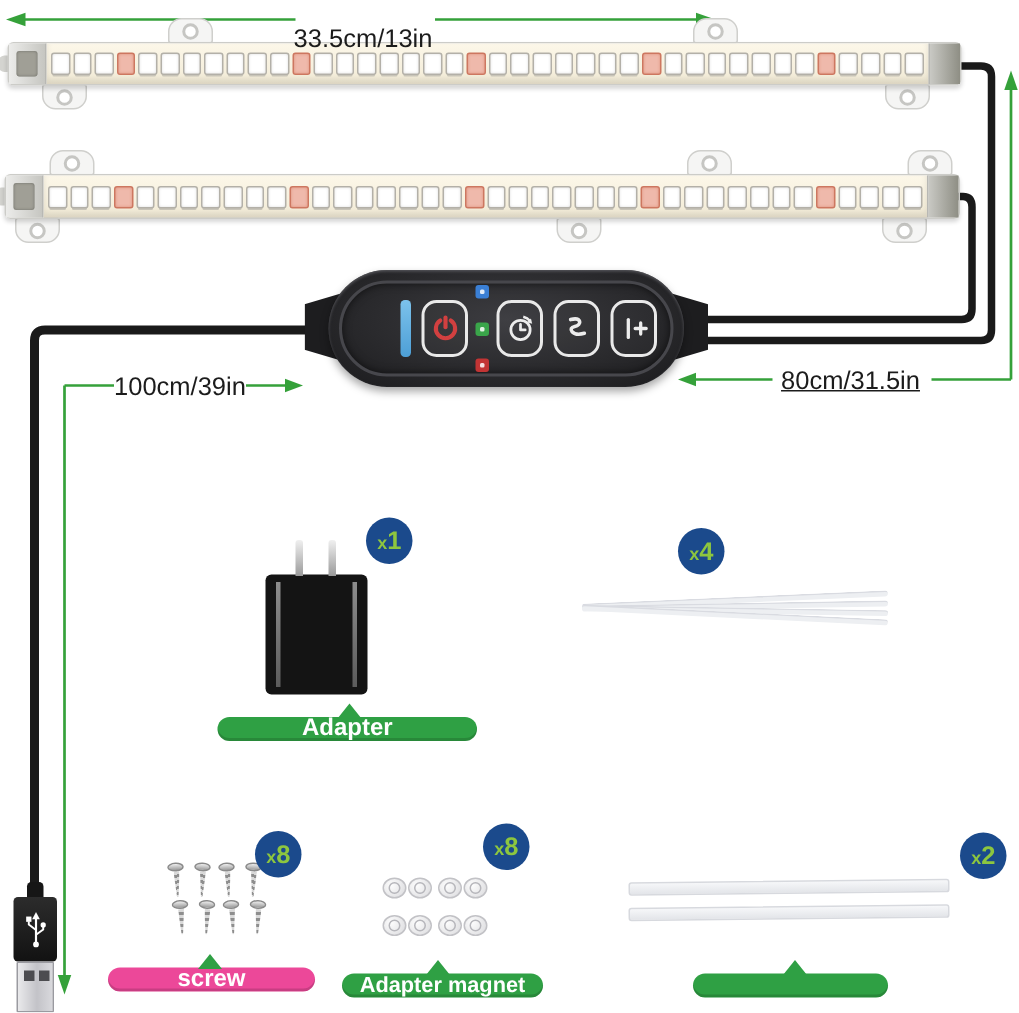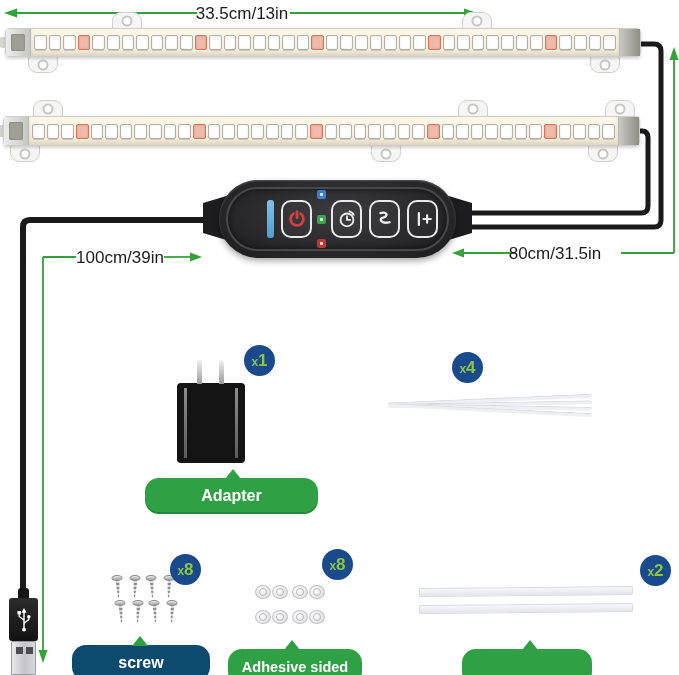--- a/index.html
+++ b/index.html
@@ -59,21 +59,21 @@
   .usb .metal{position:absolute;left:2px;top:53px;width:25px;height:34px;
               background:linear-gradient(90deg,#e9e9eb,#c3c3c8 55%,#d9d9dd);border:1px solid #9a9aa0;
               box-sizing:border-box;border-radius:1px;}
   .usb .slot{position:absolute;top:5px;width:7px;height:7px;background:#4c4c50;}
   .usb .slot.s1{left:4px;} .usb .slot.s2{left:14px;}
 
   
   .badge{position:absolute;width:31px;height:31px;border-radius:50%;display:flex;align-items:center;
          justify-content:center;font-weight:bold;font-size:17px;z-index:4;}
   .badge span::first-letter{font-size:12px;}
-  .pill{position:absolute;height:36px;border-radius:14px;display:flex;align-items:center;
+  .pill{position:absolute;height:16px;border-radius:14px;display:flex;align-items:center;
         justify-content:center;color:#fff;font-weight:bold;font-size:16px;z-index:4;
         box-shadow:inset 0 -2px 0 rgba(0,0,0,.15);}
   .pill.small{font-size:14.5px;}
   .pointer{position:absolute;top:-9px;width:0;height:0;border-left:8px solid transparent;
            border-right:8px solid transparent;border-bottom:10px solid #2fa044;}
 
   .adapter-body{position:absolute;left:177px;top:383px;width:68px;height:80px;background:#141414;
                 border-radius:4px;z-index:3;}
   .adapter-body .stripe{position:absolute;top:5px;bottom:5px;width:3px;background:linear-gradient(#8d8d8d,#5c5c5c);}
   .adapter-body .stripe.l{left:7px;} .adapter-body .stripe.r{right:7px;}
@@ -125,23 +125,23 @@
 
     <g stroke="#35a13a" stroke-width="1.8">
       <line x1="462" y1="253" x2="515" y2="253"></line>
       <line x1="621" y1="253" x2="674" y2="253"></line>
       <line x1="674" y1="253" x2="674" y2="58"></line>
     </g>
     <polygon points="452,253 464,248.5 464,257.5" fill="#35a13a"></polygon>
     <polygon points="674,47 669.5,60 678.5,60" fill="#35a13a"></polygon>
   </svg>
 
-  <div class="dim-label" style="left:193px;top:4px;width:98px;">33.5cm/13in</div>
+  <div class="dim-label" style="left:193px;top:16px;width:98px;">33.5cm/13in</div>
   <div class="dim-label" style="left:76px;top:248px;width:88px;">100cm/39in</div>
-  <div class="dim-label" style="left:500px;top:244px;width:110px;">80cm/31.5in</div>
+  <div class="dim-label" style="left:512px;top:244px;width:110px;text-decoration:underline;">80cm/31.5in</div>
 
   <div class="bar" style="left:5px;top:28px;width:636px;height:29px;">
     <div class="tab top" style="left:107px;"></div>
     <div class="tab top" style="left:457px;"></div>
     <div class="tab bot" style="left:23px;"></div>
     <div class="tab bot" style="left:585px;"></div>
     <div class="nub"></div>
     <div class="bar-body">
       <div class="cap">
           <div class="inner"></div>
@@ -364,41 +364,41 @@
         <div class="shaft"></div>
       </div>
       <div class="screw" style="left: 61px; top: 28px; transform: rotate(3deg);">
         <div class="head"></div>
         <div class="shaft"></div>
       </div>
     </div>
   <div class="badge" style="left:170px;top:554px;background:#1b4a8c;color:#8dc63f;">
     <span>x8</span>
     </div>
-  <div class="pill" style="left:72px;top:645px;width:138px;background:#0c4a6e;">
+  <div class="pill" style="left:72px;top:645px;width:138px;background:#ec4899;">
     <div class="pointer" style="left:60px;"></div>
     <span>screw</span>
     </div>
 
   <div class="magnet-group" style="left:250px;top:583px;width:80px;height:45px;">
       <div class="magnet" style="left: 5px; top: 2px;"></div>
       <div class="magnet" style="left: 22px; top: 2px;"></div>
       <div class="magnet" style="left: 42px; top: 2px;"></div>
       <div class="magnet" style="left: 59px; top: 2px;"></div>
       <div class="magnet" style="left: 5px; top: 27px;"></div>
       <div class="magnet" style="left: 22px; top: 27px;"></div>
       <div class="magnet" style="left: 42px; top: 27px;"></div>
       <div class="magnet" style="left: 59px; top: 27px;"></div>
     </div>
   <div class="badge" style="left:322px;top:549px;background:#1b4a8c;color:#8dc63f;">
     <span>x8</span>
     </div>
   <div class="pill small" style="left:228px;top:649px;width:134px;background:#2fa044;">
     <div class="pointer" style="left:56px;"></div>
-    <span>Adhesive sided</span>
+    <span>Adapter magnet</span>
     </div>
 
   <div class="tape-group" style="left:419px;top:586px;width:216px;height:32px;">
       <div class="tape" style="top: 1px; transform: rotate(-0.6deg);"></div>
       <div class="tape" style="top: 18px; transform: rotate(-0.6deg);"></div>
     </div>
   <div class="badge" style="left:640px;top:555px;background:#1b4a8c;color:#8dc63f;">
     <span>x2</span>
     </div>
   <div class="pill small" style="left:462px;top:649px;width:130px;background:#2fa044;">

